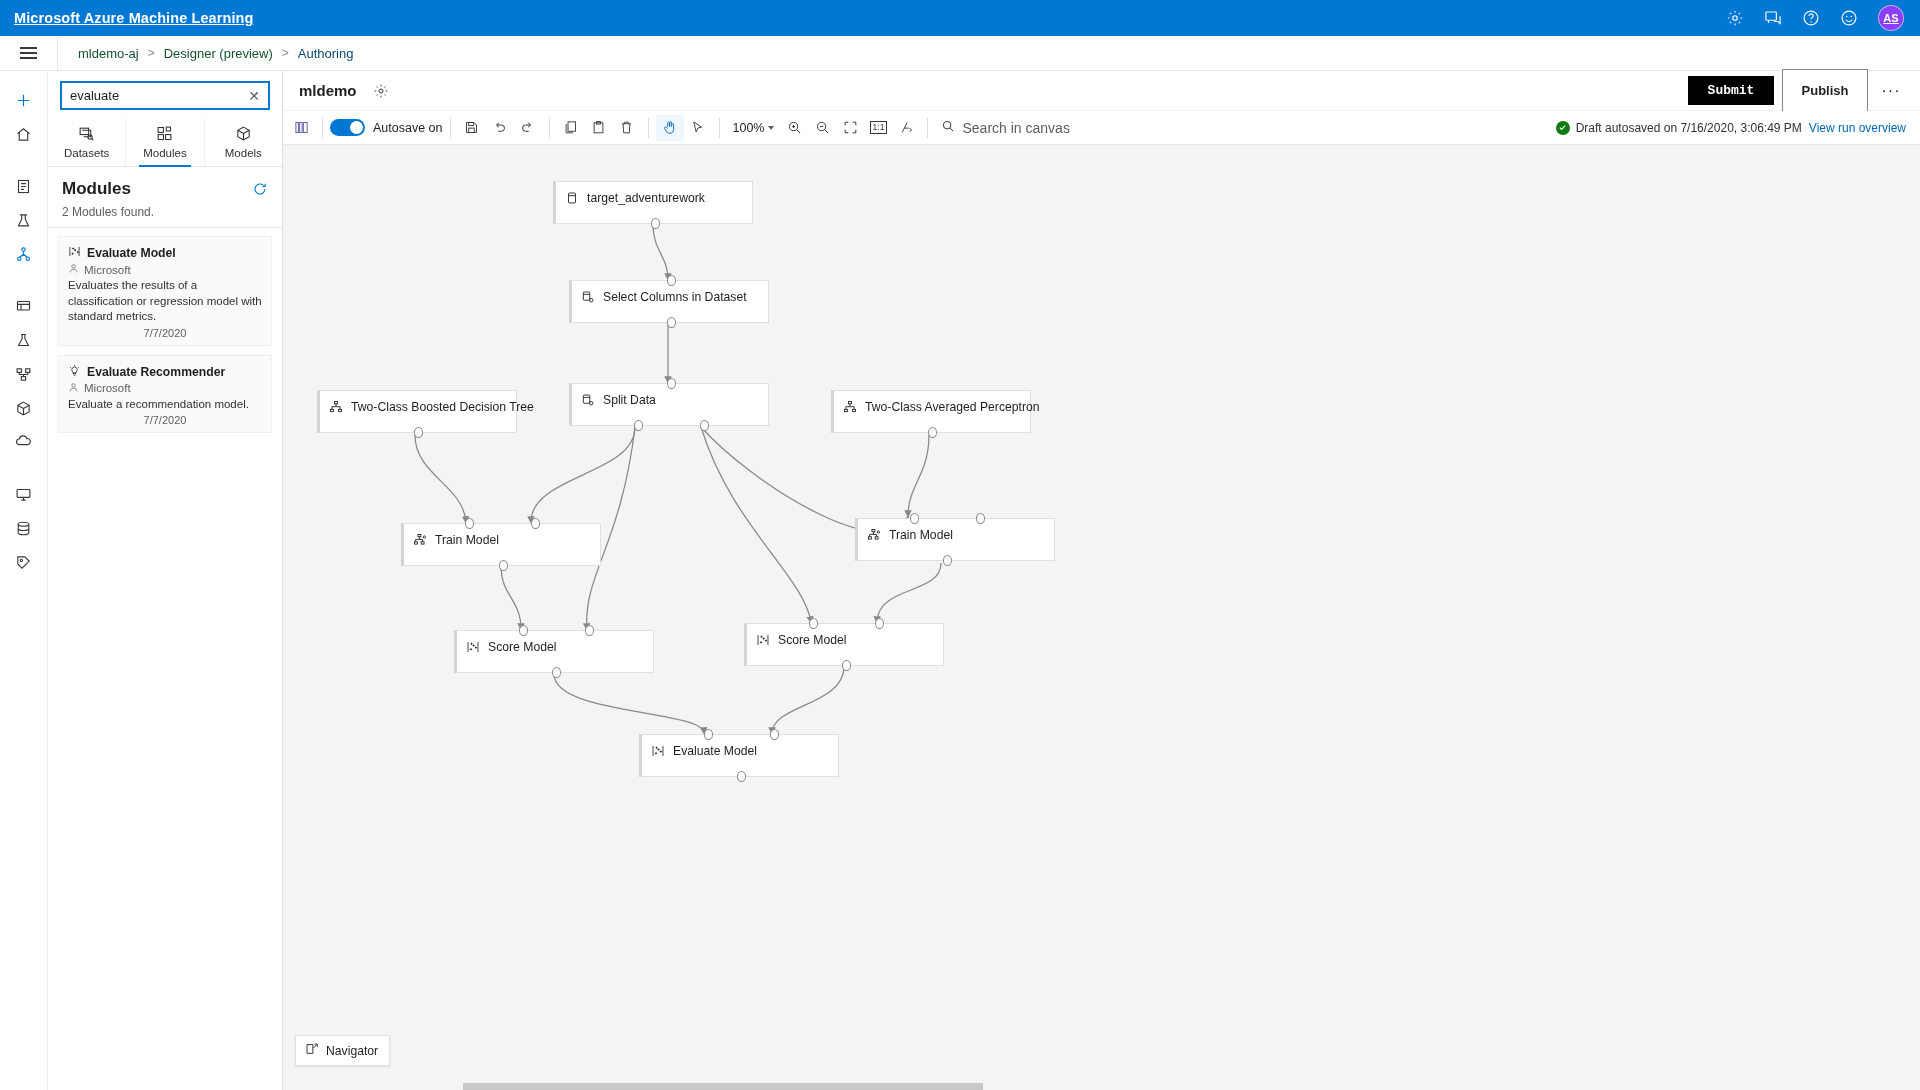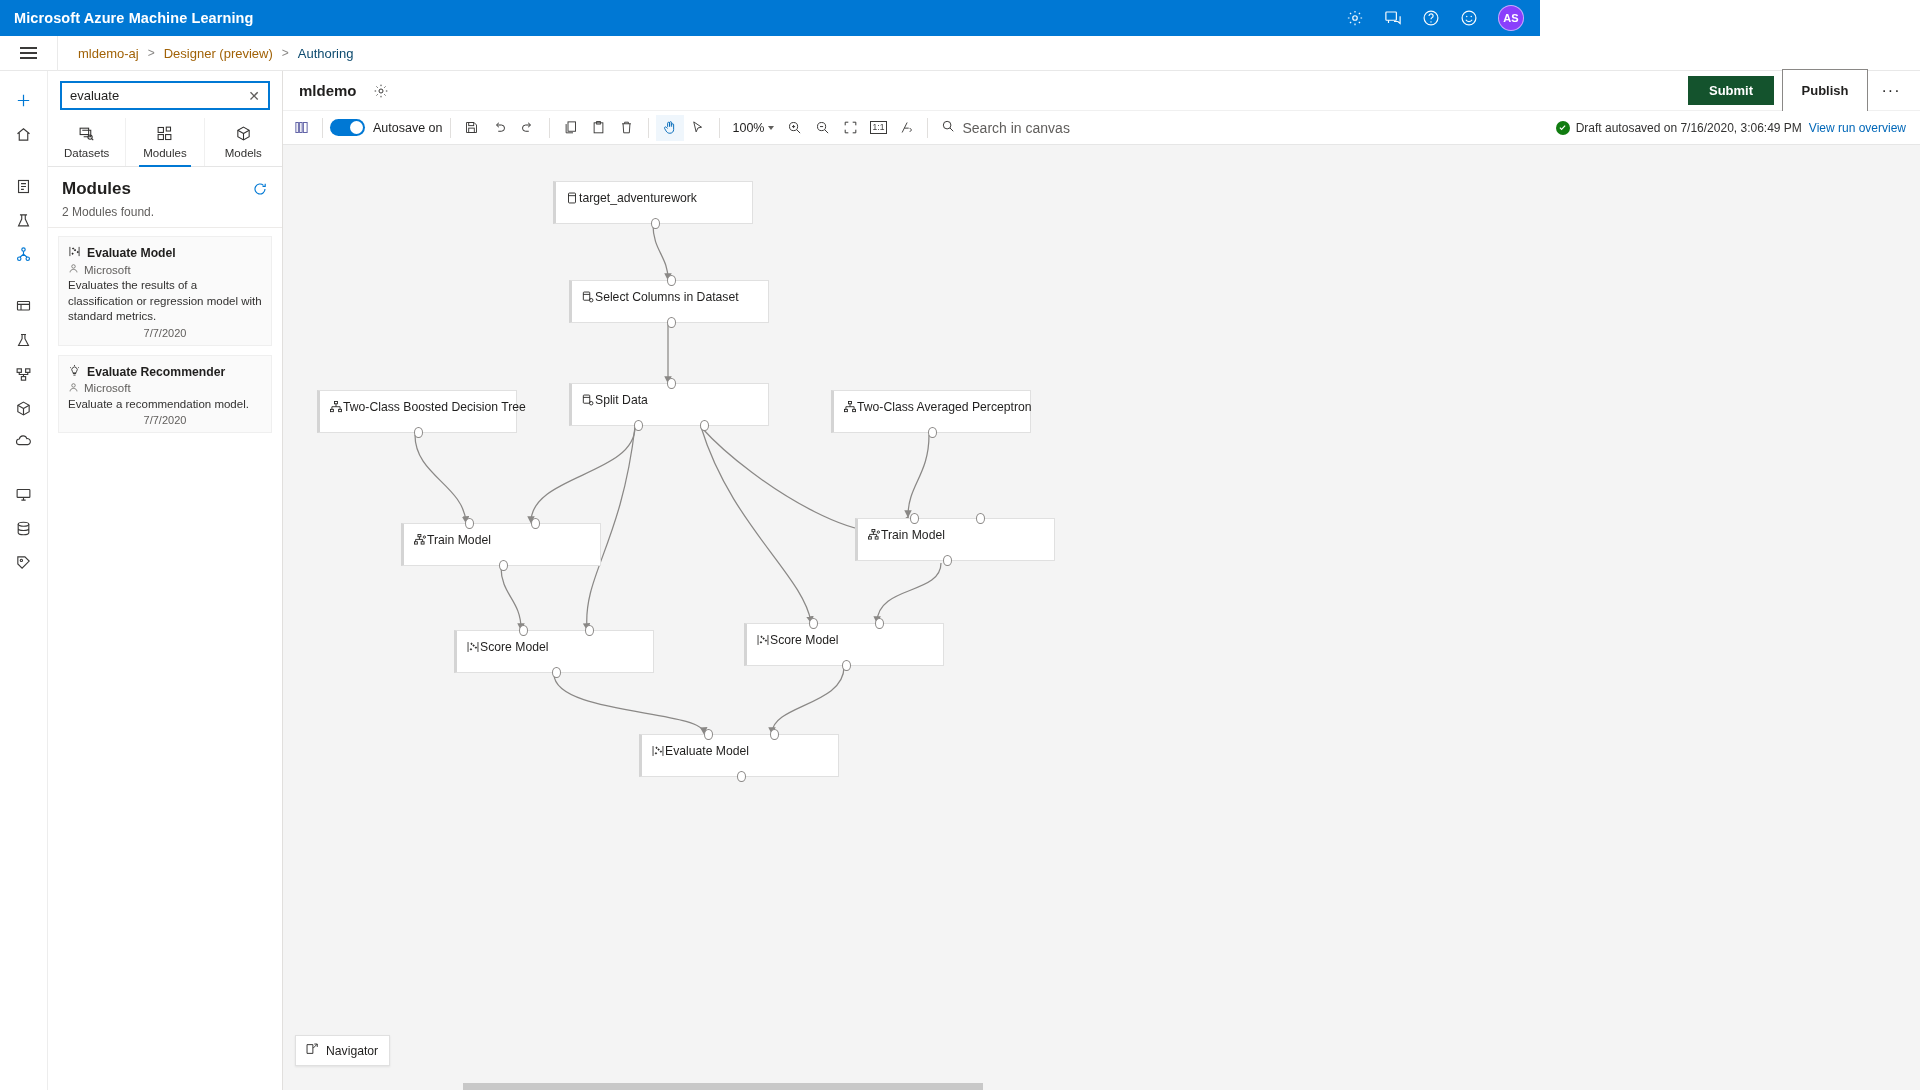--- a/index.html
+++ b/index.html
@@ -5,23 +5,23 @@
   * { box-sizing: border-box; margin: 0; padding: 0; }
   html, body {
     width: 1920px; height: 1090px;
     font-family: "Liberation Sans", sans-serif;
     background: #fff; overflow: hidden;
   }
   #app { position: relative; width: 1920px; height: 1090px; }
 
   
   .brandbar {
-    position: absolute; top: 0; left: 0; width: 1540px; height: 36px;
+    position: absolute; top: 0; left: 0; width: 1920px; height: 36px;
     background: #0078d4; color: #fff;
-    display: flex; align-items: center;
+    display: flex; align-items: center; text-decoration: underline;
   }
   .brandbar .brand-title {
     font-size: 14.5px; font-weight: bold; margin-left: 14px; letter-spacing: .1px;
   }
   .brandbar .brand-right {
     margin-left: auto; display: flex; align-items: center; gap: 20px; padding-right: 16px;
   }
   .brandbar .bicon { width: 18px; height: 18px; display: block; opacity: .97; }
   .avatar {
     width: 26px; height: 26px; border-radius: 50%;
@@ -36,21 +36,21 @@
     background: #fff; border-bottom: 1px solid #e8e8e8;
     display: flex; align-items: center;
   }
   .hamburger-cell {
     width: 58px; height: 35px; display: flex; align-items: center; justify-content: center;
     border-right: 1px solid #eaeaea; cursor: pointer;
   }
   .hamburger { width: 17px; }
   .hamburger i { display: block; height: 1.6px; background: #3b3a39; margin: 3.2px 0; }
   .crumbs { display: flex; align-items: center; gap: 9px; padding-left: 20px; font-size: 13px; }
-  .crumb-link { color: #a16207; cursor: pointer; }
+  .crumb-link { color: #14532d; cursor: pointer; }
   .crumb-sep { color: #8a8886; font-size: 12px; }
   .crumb-cur { color: #0c4a6e; }
 
   
   .rail {
     position: absolute; top: 71px; left: 0; width: 48px; height: 1019px;
     background: #fff; border-right: 1px solid #ededed;
     display: flex; flex-direction: column; align-items: center; padding-top: 12px;
   }
   .rail-btn {
@@ -122,23 +122,23 @@
   .dheader {
     position: absolute; top: 71px; left: 283px; width: 1637px; height: 40px;
     background: #fff; border-bottom: 1px solid #f0f0f0;
     display: flex; align-items: center; padding: 0 14px 0 16px;
   }
   .pipe-title { font-size: 15px; font-weight: bold; color: #201f1e; }
   .gear-btn { margin-left: 16px; cursor: pointer; display: flex; color: #3b3a39; }
   .gear-btn svg { width: 16px; height: 16px; }
   .dheader-right { margin-left: auto; display: flex; align-items: center; gap: 8px; }
   .btn-primary {
-    background: #14532d; color: #fff; border: 0; height: 29px; min-width: 86px;
+    background: #000000; color: #fff; border: 0; height: 29px; min-width: 86px;
     font-size: 13px; font-weight: bold; cursor: pointer;
-    font-family: Liberation Sans, sans-serif;
+    font-family: Liberation Mono, monospace;
   }
   .btn-default {
     background: #fff; color: #201f1e; border: 1px solid #8a8886; height: 44px; min-width: 86px;
     font-size: 13px; font-weight: bold; cursor: pointer;
     font-family: "Liberation Sans", sans-serif;
   }
   .ellipsis-btn {
     width: 30px; height: 28px; display: flex; align-items: center; justify-content: center;
     cursor: pointer; color: #201f1e; font-size: 16px; letter-spacing: 1px;
   }
@@ -193,21 +193,21 @@
   .canvas {
     position: absolute; top: 145px; left: 283px; width: 1637px; height: 945px;
     background: #f4f4f4; overflow: hidden;
   }
   .canvas svg.wires { position: absolute; inset: 0; width: 100%; height: 100%; }
   .node {
     position: absolute; background: #fff; border: 1px solid #e0e0e0;
     border-left: 3px solid #d4d4d4; display: block; cursor: pointer;
   }
   .node .nrow {
-    display: flex; align-items: center; padding: 9px 10px 0 9px;
+    display: flex; align-items: center; gap: 8px; padding: 9px 10px 0 9px;
   }
   .node .nlabel { font-size: 12.2px; color: #201f1e; white-space: nowrap; }
   .node svg.nicon { width: 14px; height: 14px; flex: none; }
   .port {
     position: absolute; width: 9px; height: 11px; border-radius: 50%;
     background: #fff; border: 1.3px solid #8a8886; z-index: 3;
   }
   .navigator {
     position: absolute; left: 12px; bottom: 24px;
     background: #fff; border: 1px solid #e0e0e0; padding: 6px 11px 6px 9px;

